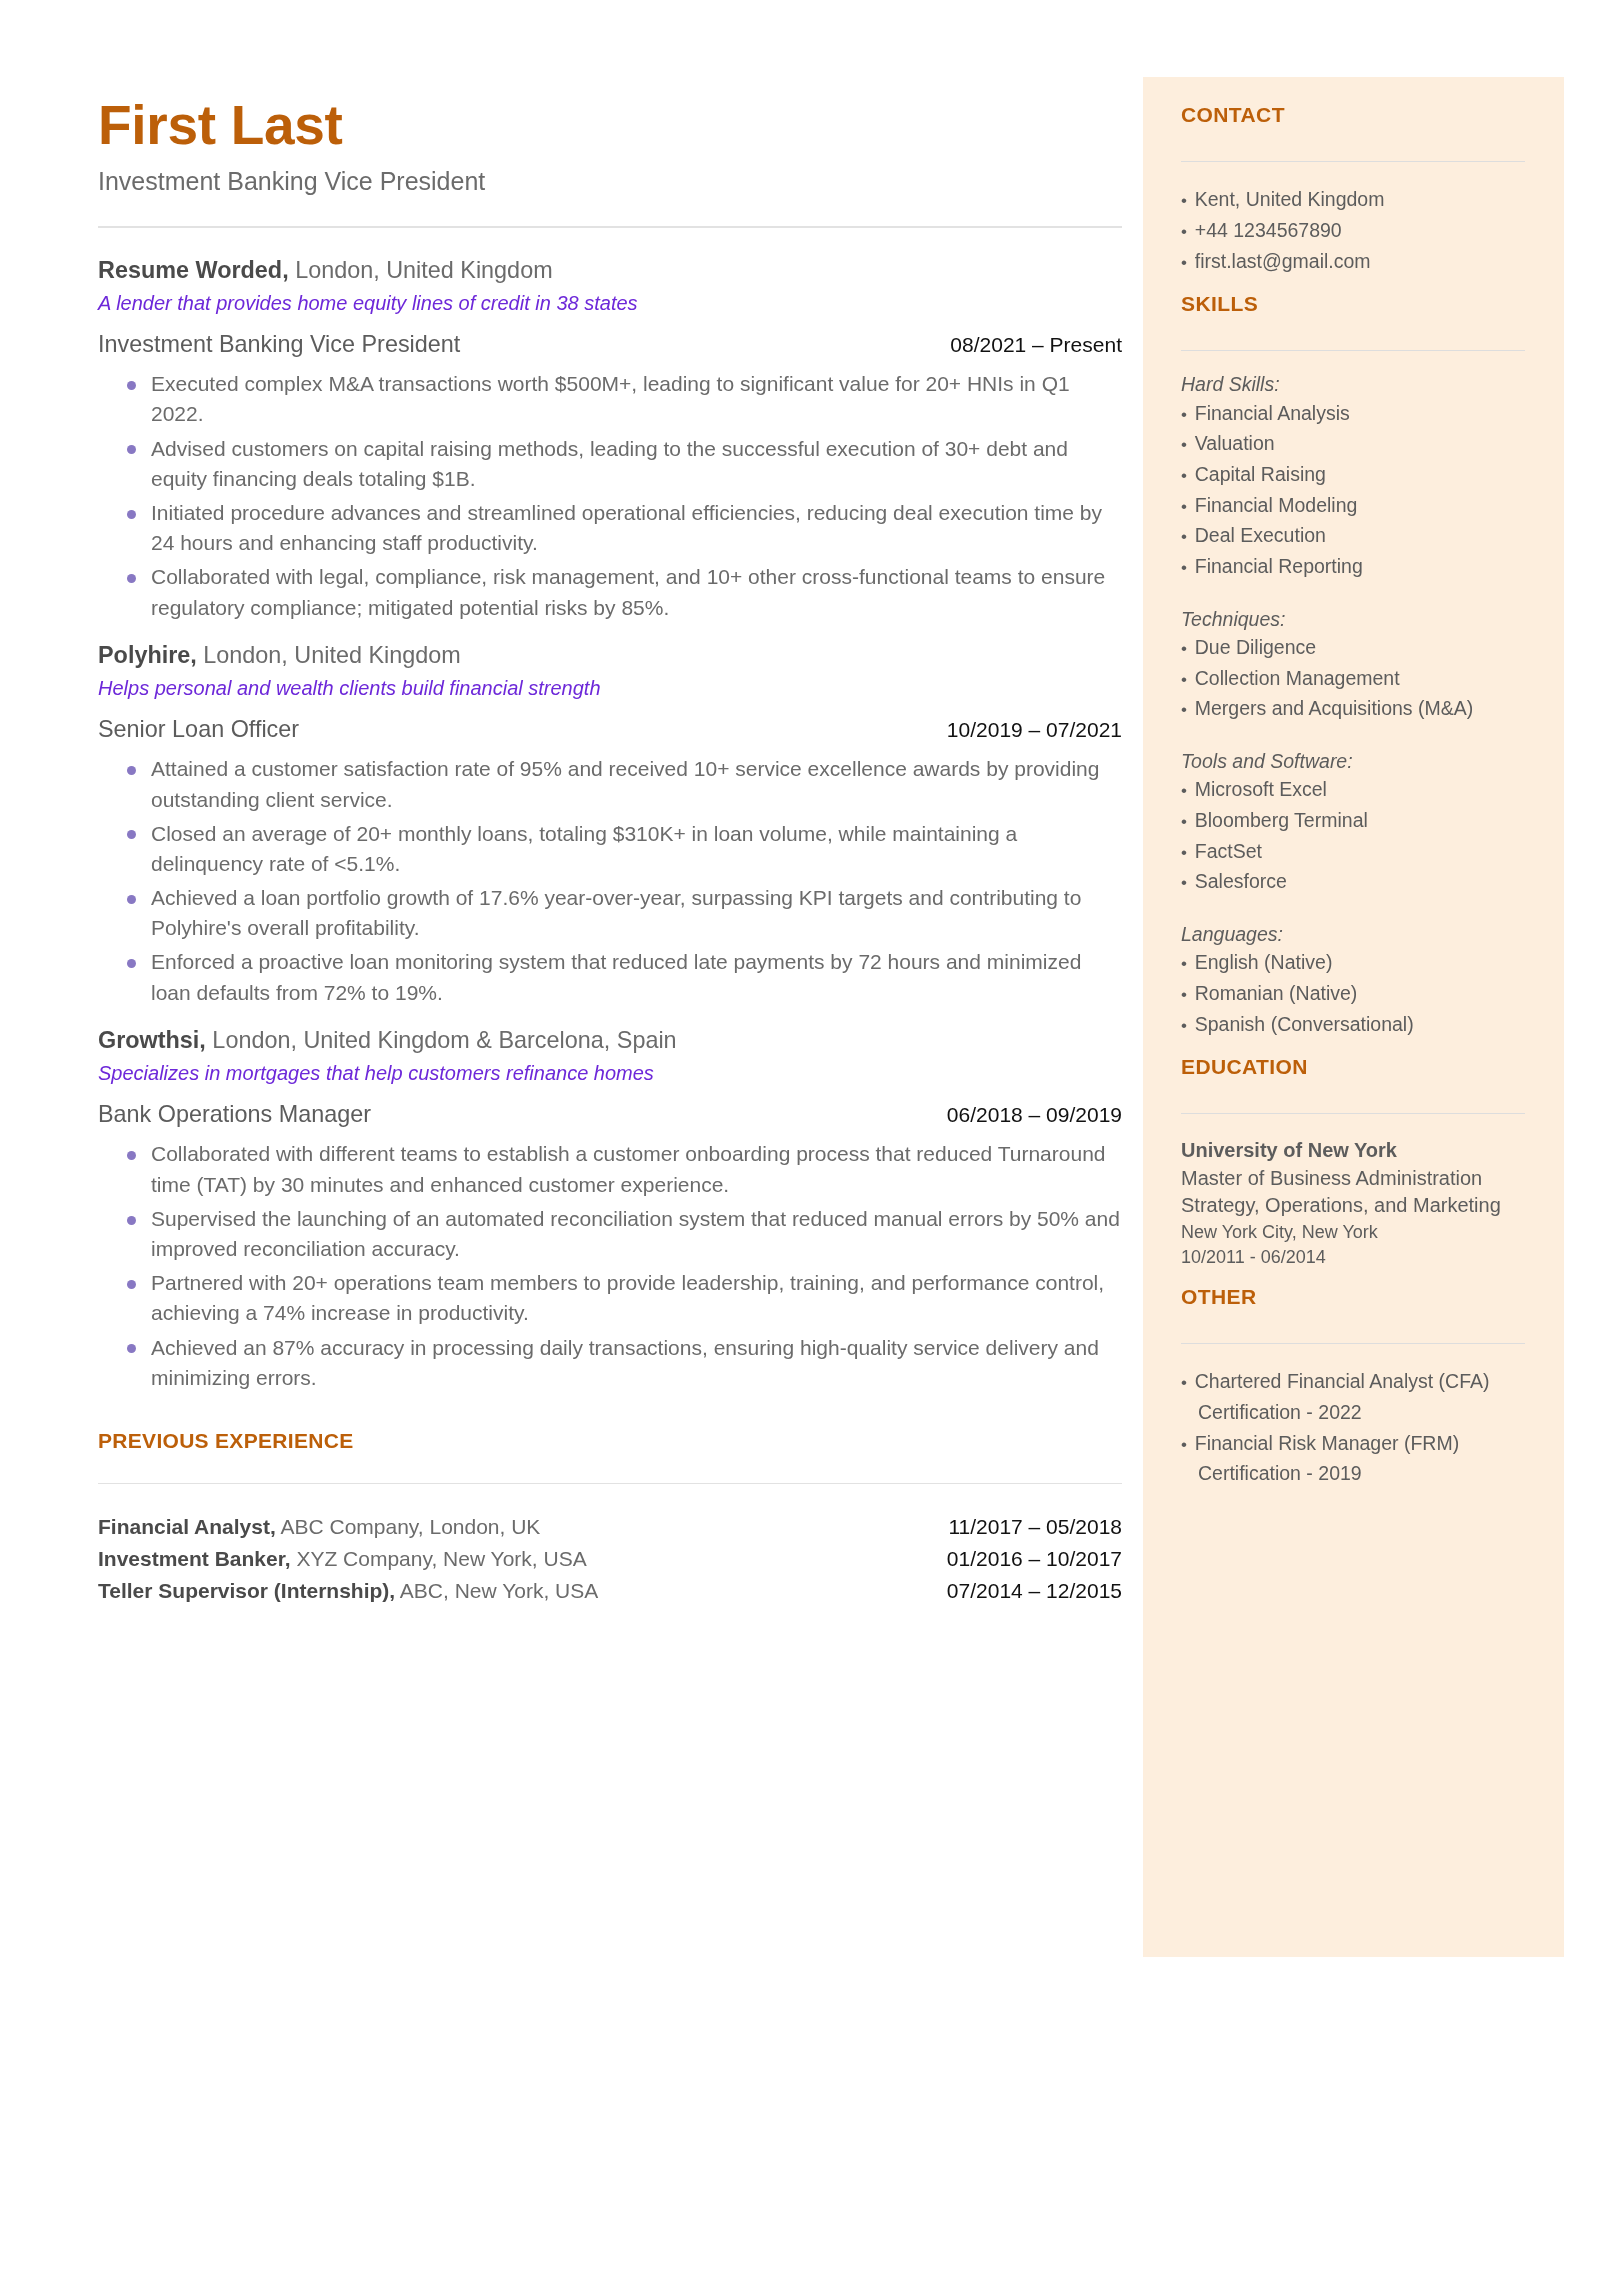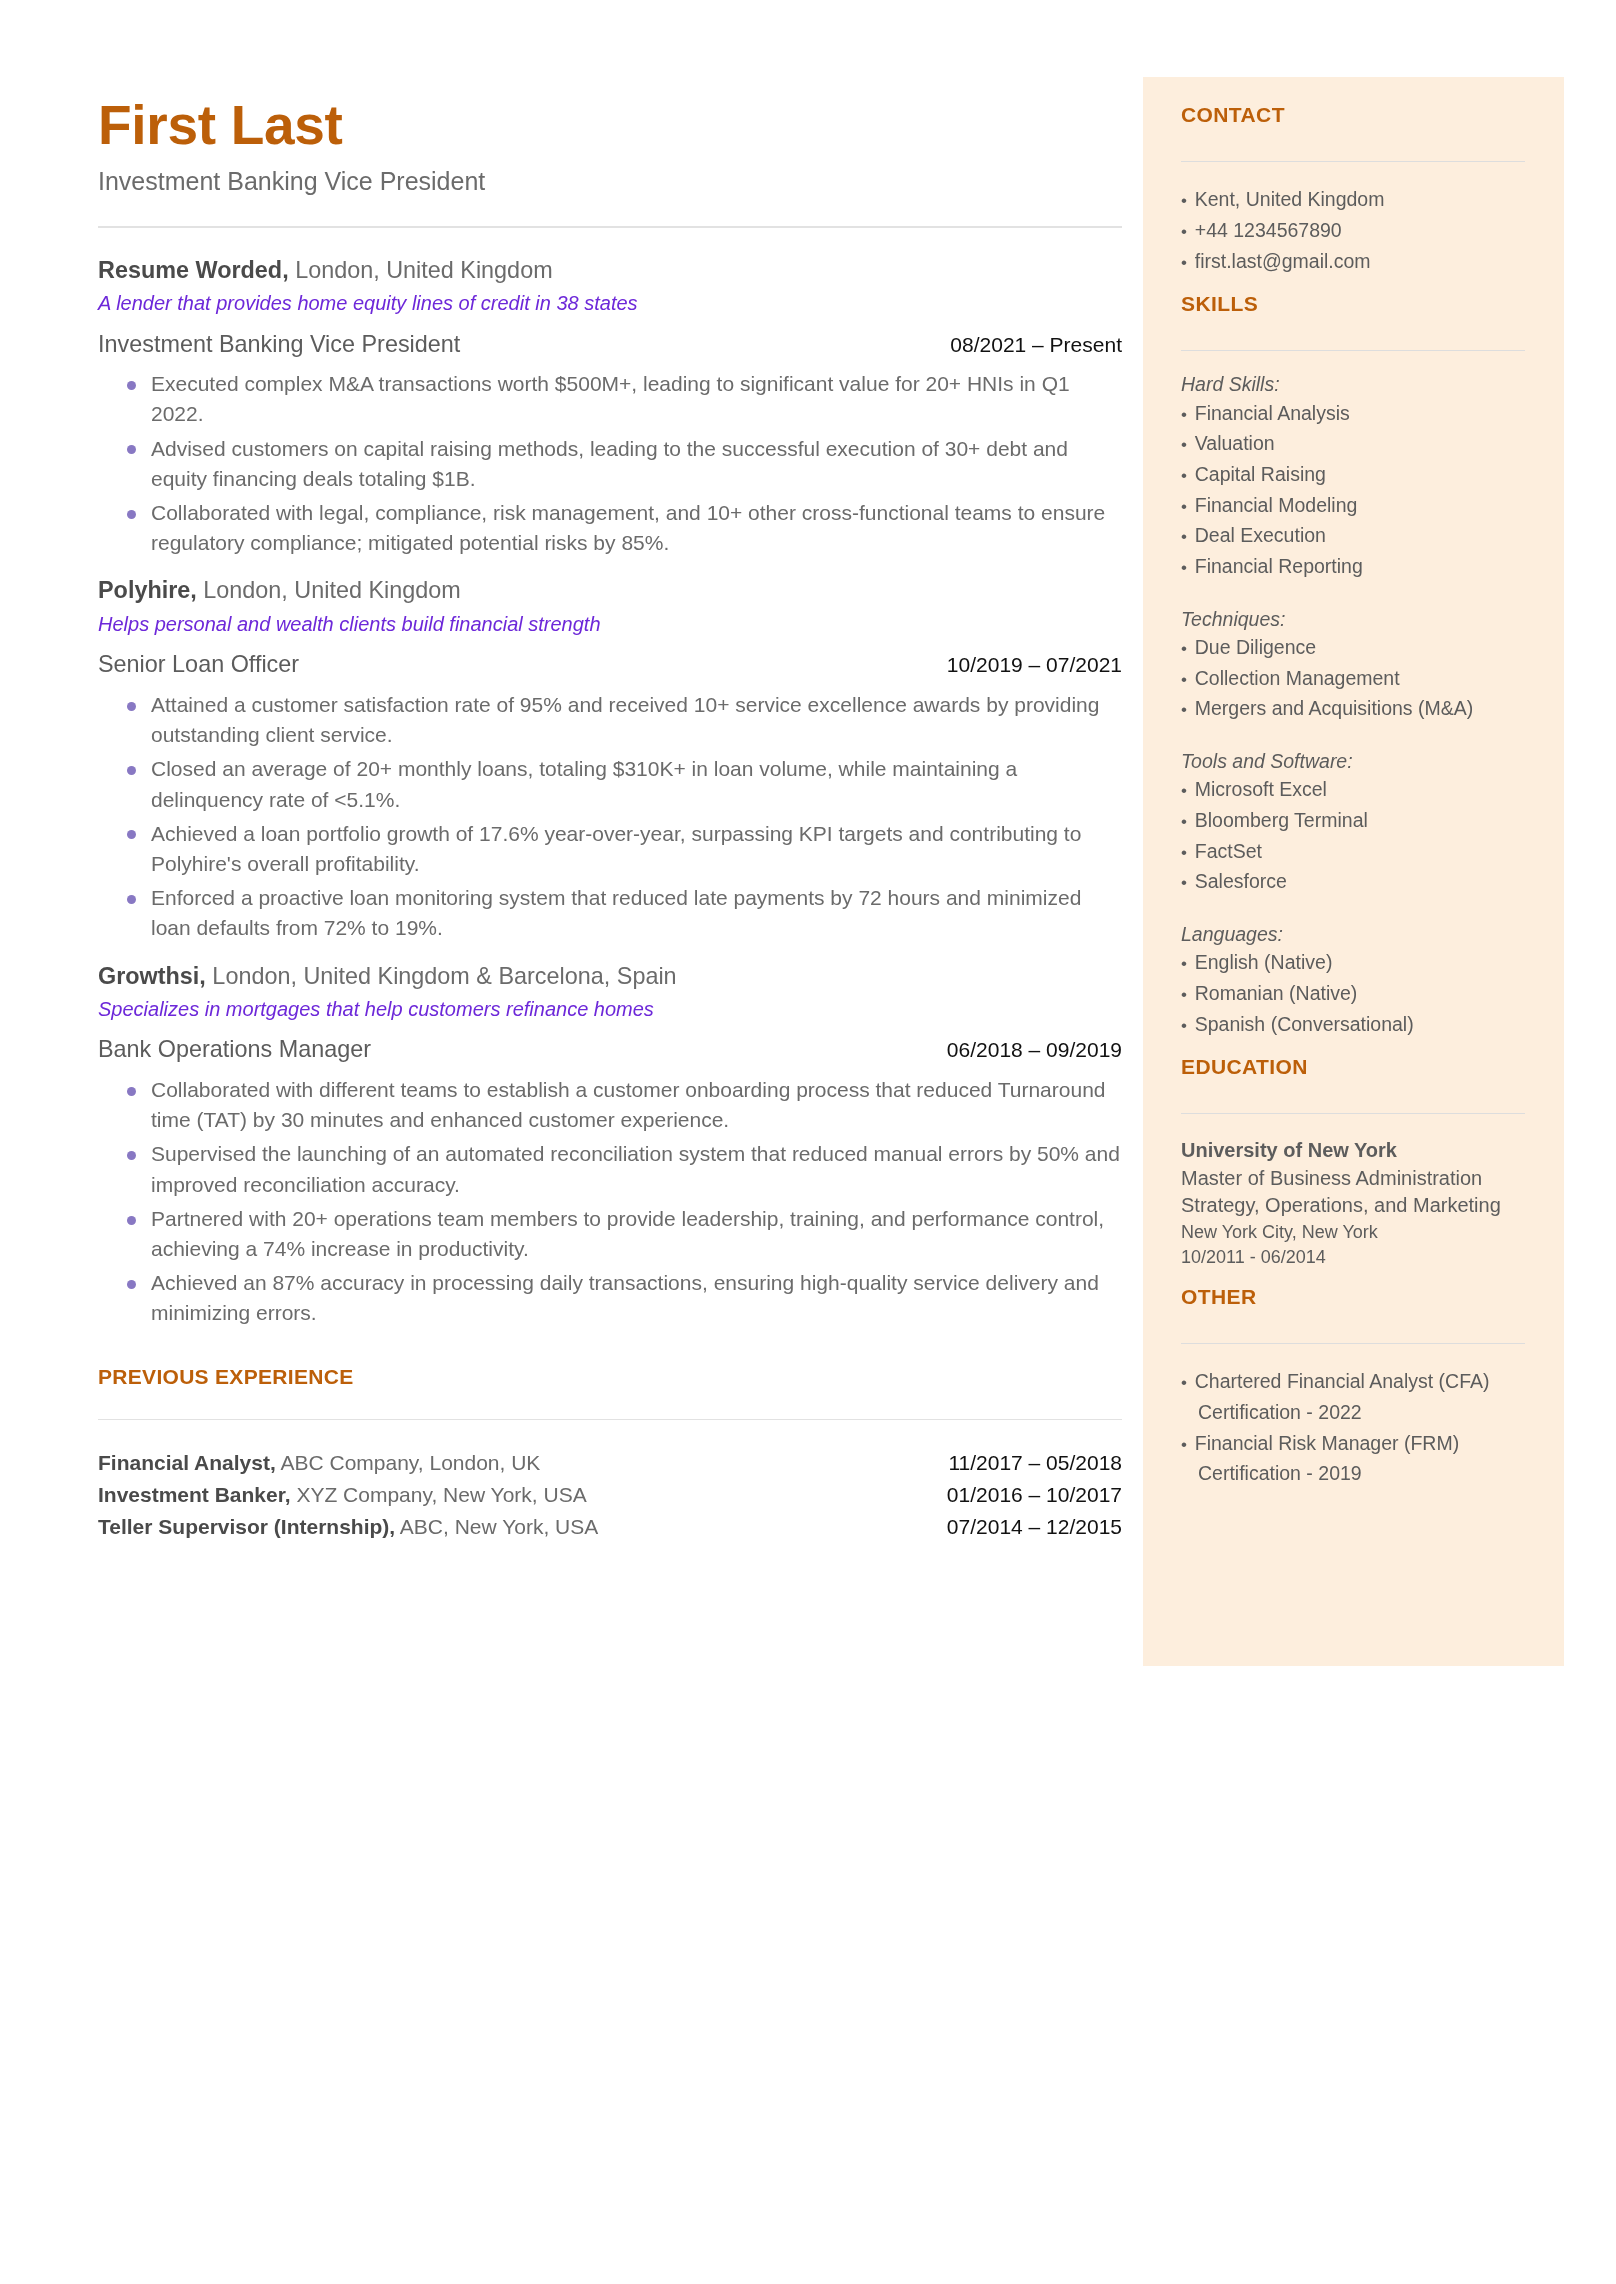--- a/index.html
+++ b/index.html
@@ -23,21 +23,21 @@
     height: 2284px;
     background: #ffffff;
   }
 
   
   .sidebar {
     position: absolute;
     left: 1143px;
     top: 77px;
     width: 421px;
-    height: 1589px;
+    height: 1880px;
     background: #fdeedd;
     padding: 26px 39px 0 38px;
   }
 
   .sb-heading {
     font-size: 21px;
     font-weight: bold;
     color: #bc5f09;
     letter-spacing: 0.4px;
     margin-top: 15.6px;
@@ -302,20 +302,21 @@
     <section class="job">
       <div class="job-company"><b>Resume Worded,</b><span> London, United Kingdom</span></div>
       <div class="job-desc">A lender that provides home equity lines of credit in 38 states</div>
       <div class="job-row">
         <div class="job-title">Investment Banking Vice President</div>
         <div class="job-dates">08/2021 – Present</div>
       </div>
       <ul class="bullets">
         <li class="bullet">Executed complex M&amp;A transactions worth $500M+, leading to significant value for 20+ HNIs in Q1 2022.</li>
         <li class="bullet">Advised customers on capital raising methods, leading to the successful execution of 30+ debt and equity financing deals totaling $1B.</li>
+        <li class="bullet">Initiated procedure advances and streamlined operational efficiencies, reducing deal execution time by 24 hours and enhancing staff productivity.</li>
         <li class="bullet">Collaborated with legal, compliance, risk management, and 10+ other cross-functional teams to ensure regulatory compliance; mitigated potential risks by 85%.</li>
       </ul>
     </section>
 
     <section class="job">
       <div class="job-company"><b>Polyhire,</b><span> London, United Kingdom</span></div>
       <div class="job-desc">Helps personal and wealth clients build financial strength</div>
       <div class="job-row">
         <div class="job-title">Senior Loan Officer</div>
         <div class="job-dates">10/2019 – 07/2021</div>

